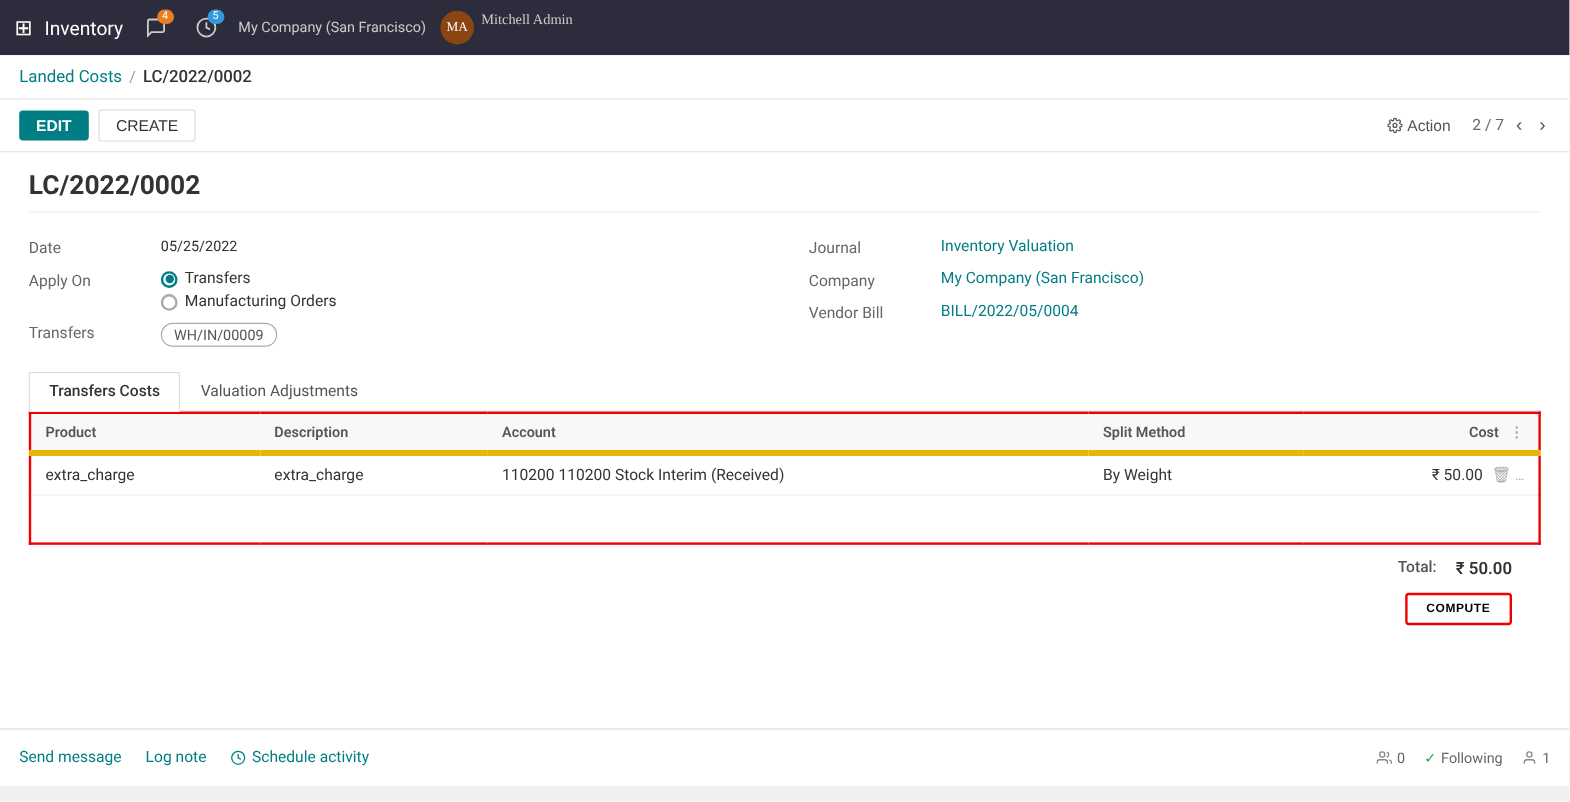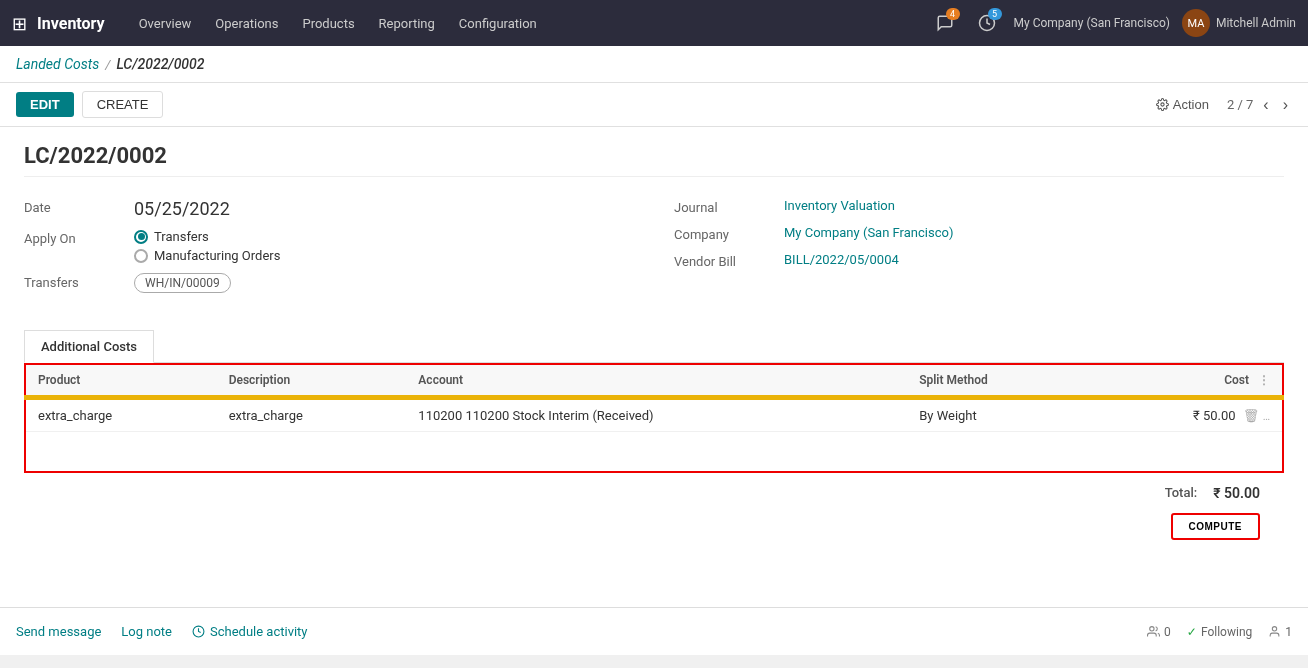--- a/index.html
+++ b/index.html
@@ -9,40 +9,39 @@
     .top-nav {
       background: #2c2c3c;
       color: #fff;
       height: 46px;
       display: flex;
       align-items: center;
       padding: 0 12px;
       gap: 0;
     }
     .nav-grid-icon { color: #fff; font-size: 18px; margin-right: 10px; cursor: pointer; }
-    .nav-brand { font-size: 16px; font-weight: 700; color: #fff; margin-right: 24px; }
+    .nav-brand { font-size: 16px; font-weight: 400; color: #fff; margin-right: 12px; }
     .nav-items { display: flex; gap: 4px; flex: 1; }
     .nav-item { color: #ccc; padding: 6px 10px; cursor: pointer; border-radius: 4px; font-size: 13px; }
     .nav-right { display: flex; align-items: center; gap: 12px; }
     .nav-icon-badge { position: relative; display: inline-flex; align-items: center; justify-content: center; width: 30px; height: 30px; cursor: pointer; }
     .badge { position: absolute; top: 0; right: 0; background: #e67e22; color: #fff; border-radius: 10px; font-size: 9px; padding: 1px 4px; min-width: 14px; text-align: center; }
     .badge-blue { background: #3498db; }
     .nav-company { color: #ccc; font-size: 12px; }
-    .nav-user { display: flex; align-items: center; gap: 6px; color: #ccc; font-size: 12px; cursor: pointer; }
+    .nav-user { display: flex; gap: 6px; color: #ccc; font-size: 12px; cursor: pointer; font-family: Liberation Serif, serif; }
     .avatar { width: 28px; height: 28px; border-radius: 50%; background: #8B4513; display: flex; align-items: center; justify-content: center; color: #fff; font-size: 11px; overflow: hidden; }
 
     
     .breadcrumb-bar {
       background: #fff;
       padding: 10px 16px;
       border-bottom: 1px solid #e0e0e0;
       display: flex;
       align-items: center;
       gap: 6px;
-      font-style: italic;
     }
     .breadcrumb-link { color: #017e84; cursor: pointer; font-size: 14px; }
     .breadcrumb-sep { color: #999; }
     .breadcrumb-current { color: #333; font-size: 14px; font-weight: 500; }
 
     
     .action-bar {
       background: #fff;
       padding: 8px 16px;
       border-bottom: 1px solid #e0e0e0;
@@ -75,31 +74,31 @@
       margin-bottom: 16px;
       color: #333;
       padding-bottom: 8px;
       border-bottom: 1px solid #eee;
     }
 
     .form-fields {
       display: grid;
       grid-template-columns: 1fr 1fr;
       gap: 0 40px;
-      margin-bottom: 32px;
+      margin-bottom: 16px;
     }
 
     .field-row {
       display: flex;
       align-items: flex-start;
       padding: 5px 0;
       gap: 10px;
     }
     .field-label { color: #666; font-size: 13px; min-width: 100px; padding-top: 2px; }
-    .field-value { color: #333; font-size: 18px; }
+    .field-value { color: #333; font-size: 12px; }
     .field-value-link { color: #017e84; font-size: 13px; cursor: pointer; }
 
     .radio-group { display: flex; flex-direction: column; gap: 4px; }
     .radio-item { display: flex; align-items: center; gap: 6px; font-size: 13px; }
     .radio-circle { width: 14px; height: 14px; border-radius: 50%; border: 2px solid #017e84; display: flex; align-items: center; justify-content: center; }
     .radio-circle.active::after { content: ''; width: 7px; height: 7px; background: #017e84; border-radius: 50%; }
     .radio-circle.inactive { border-color: #aaa; }
 
     .transfer-badge {
       border: 1px solid #aaa;
@@ -204,27 +203,20 @@
     .footer-meta { display: flex; align-items: center; gap: 16px; }
     .footer-badge { display: flex; align-items: center; gap: 4px; color: #666; font-size: 12px; }
     .check-icon { color: #28a745; }
   </style>
 </head>
 <body>
 
 <div class="top-nav">
   <span class="nav-grid-icon">⊞</span>
   <span class="nav-brand">Inventory</span>
-  <div class="nav-items">
-    <span class="nav-item">Overview</span>
-    <span class="nav-item">Operations</span>
-    <span class="nav-item">Products</span>
-    <span class="nav-item">Reporting</span>
-    <span class="nav-item">Configuration</span>
-  </div>
   <div class="nav-right">
     <div class="nav-icon-badge">
       <svg width="18" height="18" viewBox="0 0 24 24" fill="none" stroke="#ccc" stroke-width="2">
           <path d="M21 15a2 2 0 0 1-2 2H7l-4 4V5a2 2 0 0 1 2-2h14a2 2 0 0 1 2 2z"></path>
         </svg>
       <span class="badge">4</span>
     </div>
     <div class="nav-icon-badge">
       <svg width="18" height="18" viewBox="0 0 24 24" fill="none" stroke="#ccc" stroke-width="2">
           <circle cx="12" cy="12" r="10"></circle>
@@ -306,21 +298,24 @@
         </div>
         <div class="field-row">
           <span class="field-label">Vendor Bill</span>
           <span class="field-value-link">BILL/2022/05/0004</span>
         </div>
       </div>
     </div>
 
     <div class="tabs">
       <div class="tab active">
-        <span>Additional Costs</span>
+        <span>Transfers Costs</span>
+      </div>
+      <div class="tab">
+        <span>Valuation Adjustments</span>
       </div>
     </div>
 
     <table class="cost-table">
       <thead>
         <tr>
           <th>Product</th>
           <th>Description</th>
           <th>Account</th>
           <th>Split Method</th>

